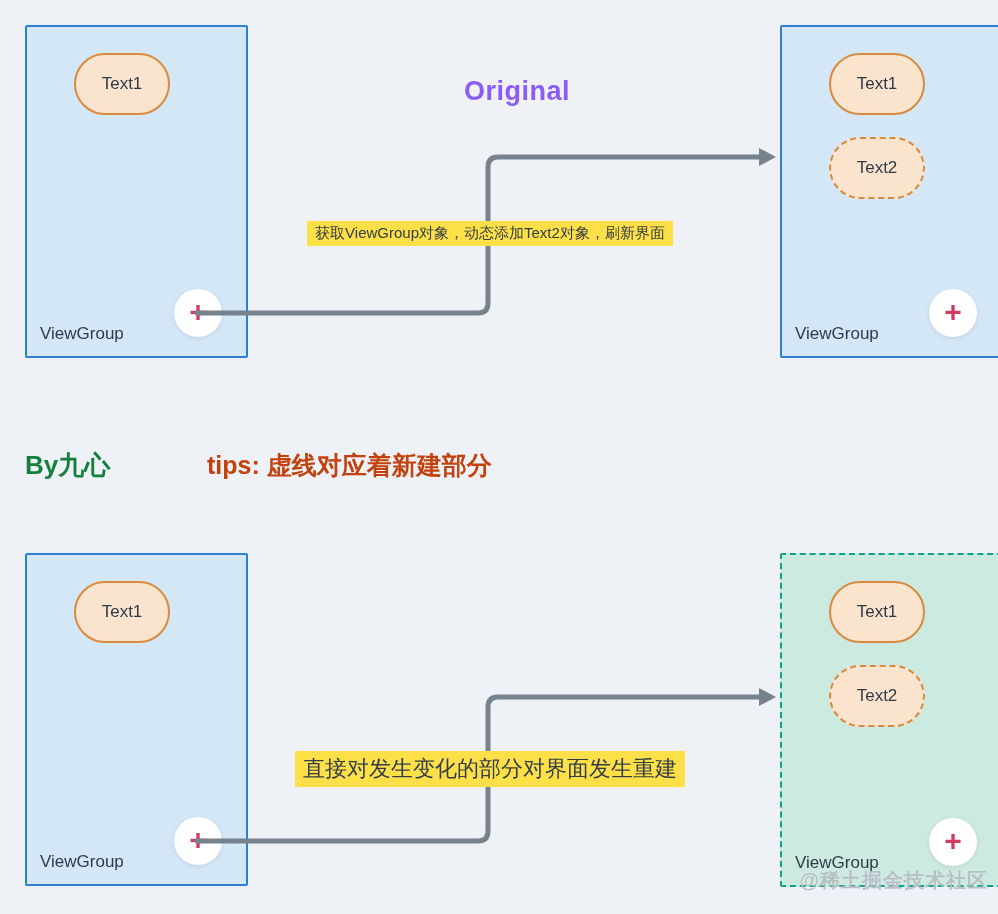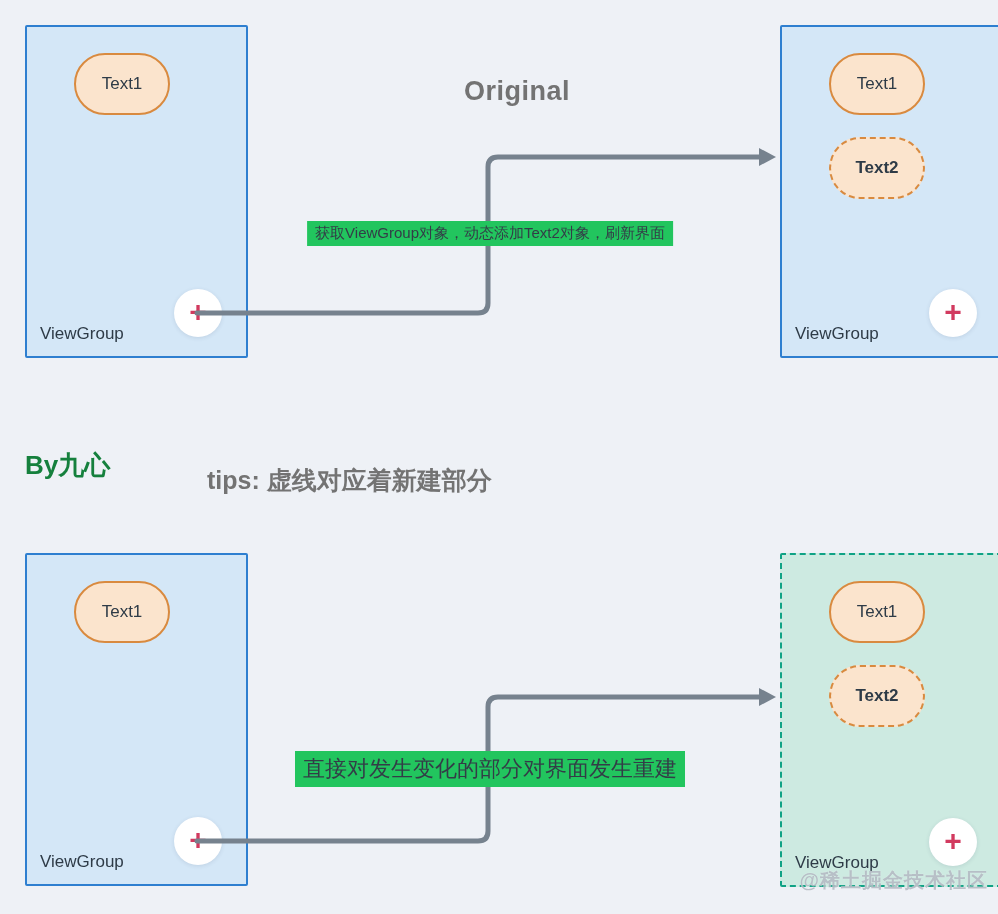--- a/index.html
+++ b/index.html
@@ -44,21 +44,21 @@
     border: 2px solid #d98a3f;
     box-sizing: border-box;
     display: flex;
     align-items: center;
     justify-content: center;
     font-size: 17px;
     color: #2e3b47;
   }
   .oval.pos1 { top: 26px; }
   .oval.pos2 { top: 110px; }
-  .oval.dashed { border-style: dashed; font-weight: bold; }
+  .oval.dashed { border-style: dashed; }
 
   .vg-label {
     position: absolute;
     left: 13px;
     bottom: 12px;
     font-size: 17px;
     color: #2e3b47;
   }
   .plus-btn {
     position: absolute;
@@ -81,55 +81,55 @@
     line-height: 1;
     transform: translateY(-1px);
   }
   
   .section-title {
     position: absolute;
     width: 280px;
     text-align: center;
     font-size: 27px;
     font-weight: 800;
-    color: #737373;
+    color: #8b5cf6;
     z-index: 2;
     letter-spacing: 0.5px;
   }
   .title-original { left: 377px; top: 76px; }
   .title-compose  { left: 368px; top: 597px; }
 
   .arrow-label {
     position: absolute;
     transform: translateX(-50%);
-    background: #22c55e;
+    background: #fde047;
     color: #333d47;
     padding: 3px 8px;
     white-space: nowrap;
     z-index: 4;
   }
   .label-original { left: 490px; top: 221px; font-size: 15px; }
   .label-compose  { left: 490px; top: 751px; font-size: 22px; }
 
   .byline {
     position: absolute;
     left: 25px;
     top: 448px;
     font-size: 26px;
     font-weight: 800;
     color: #15803d;
     z-index: 2;
   }
   .tips {
     position: absolute;
     left: 207px;
-    top: 464px;
+    top: 449px;
     font-size: 25px;
     font-weight: 800;
-    color: #737373;
+    color: #c2410c;
     z-index: 2;
   }
   .watermark {
     position: absolute;
     right: 10px;
     bottom: 20px;
     font-size: 20px;
     color: rgba(150, 160, 172, 0.65);
     text-shadow: 0 0 1px rgba(255,255,255,0.8);
     z-index: 5;

